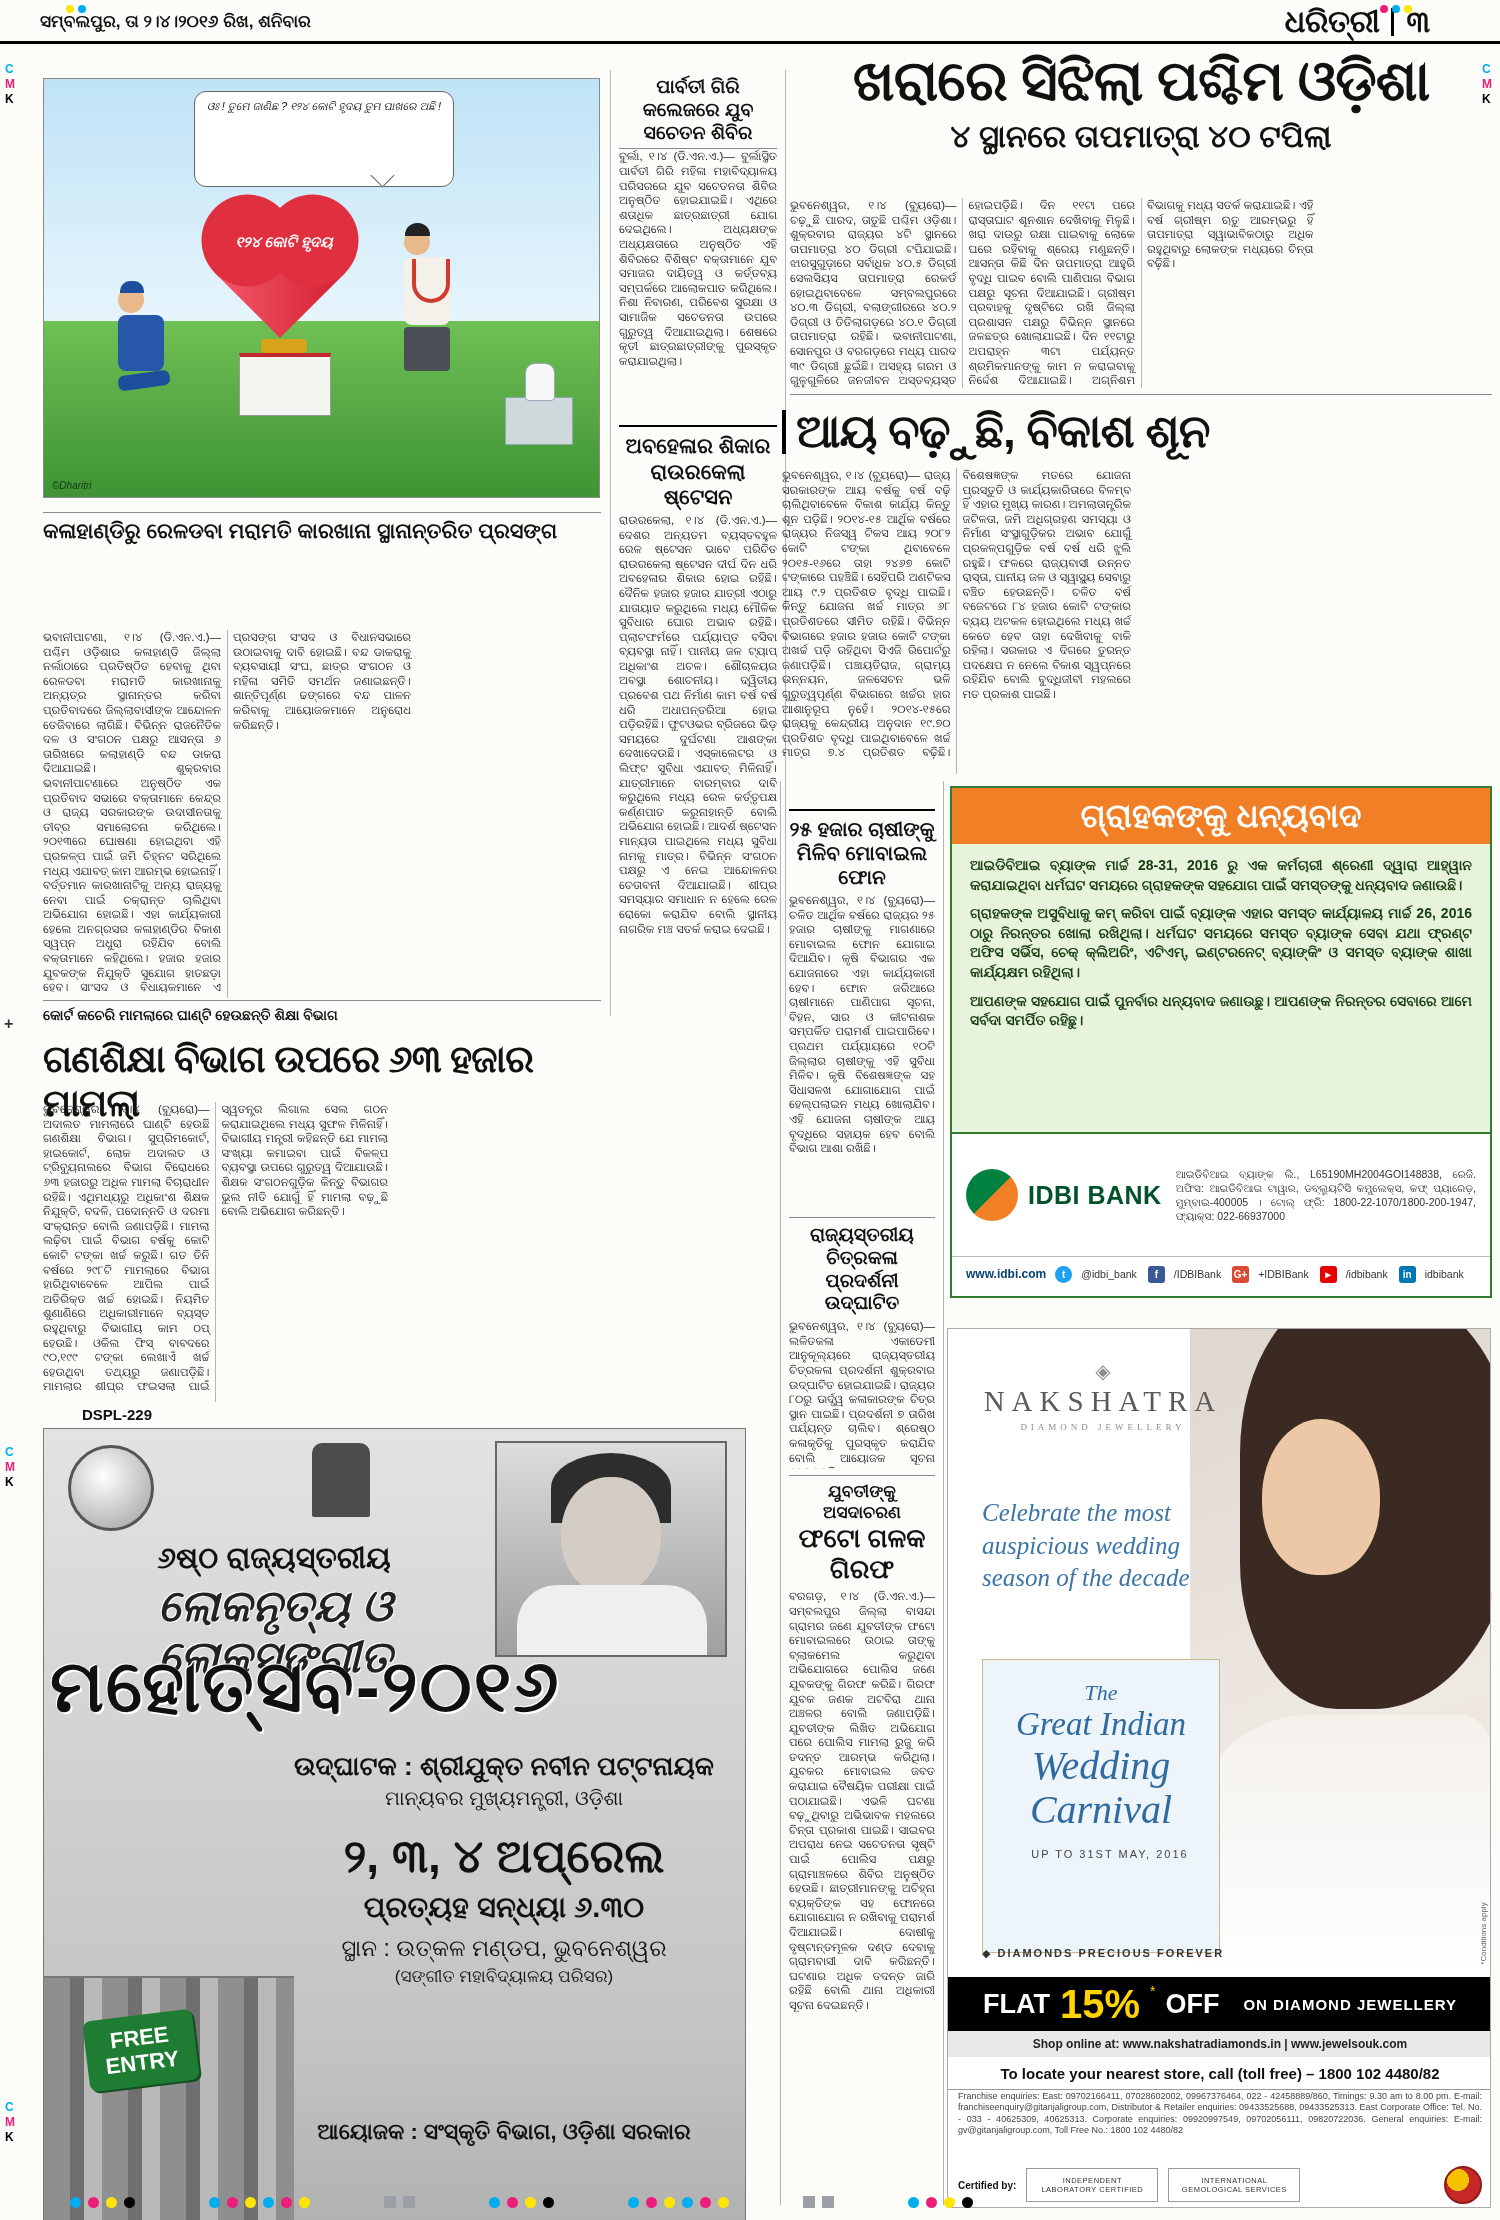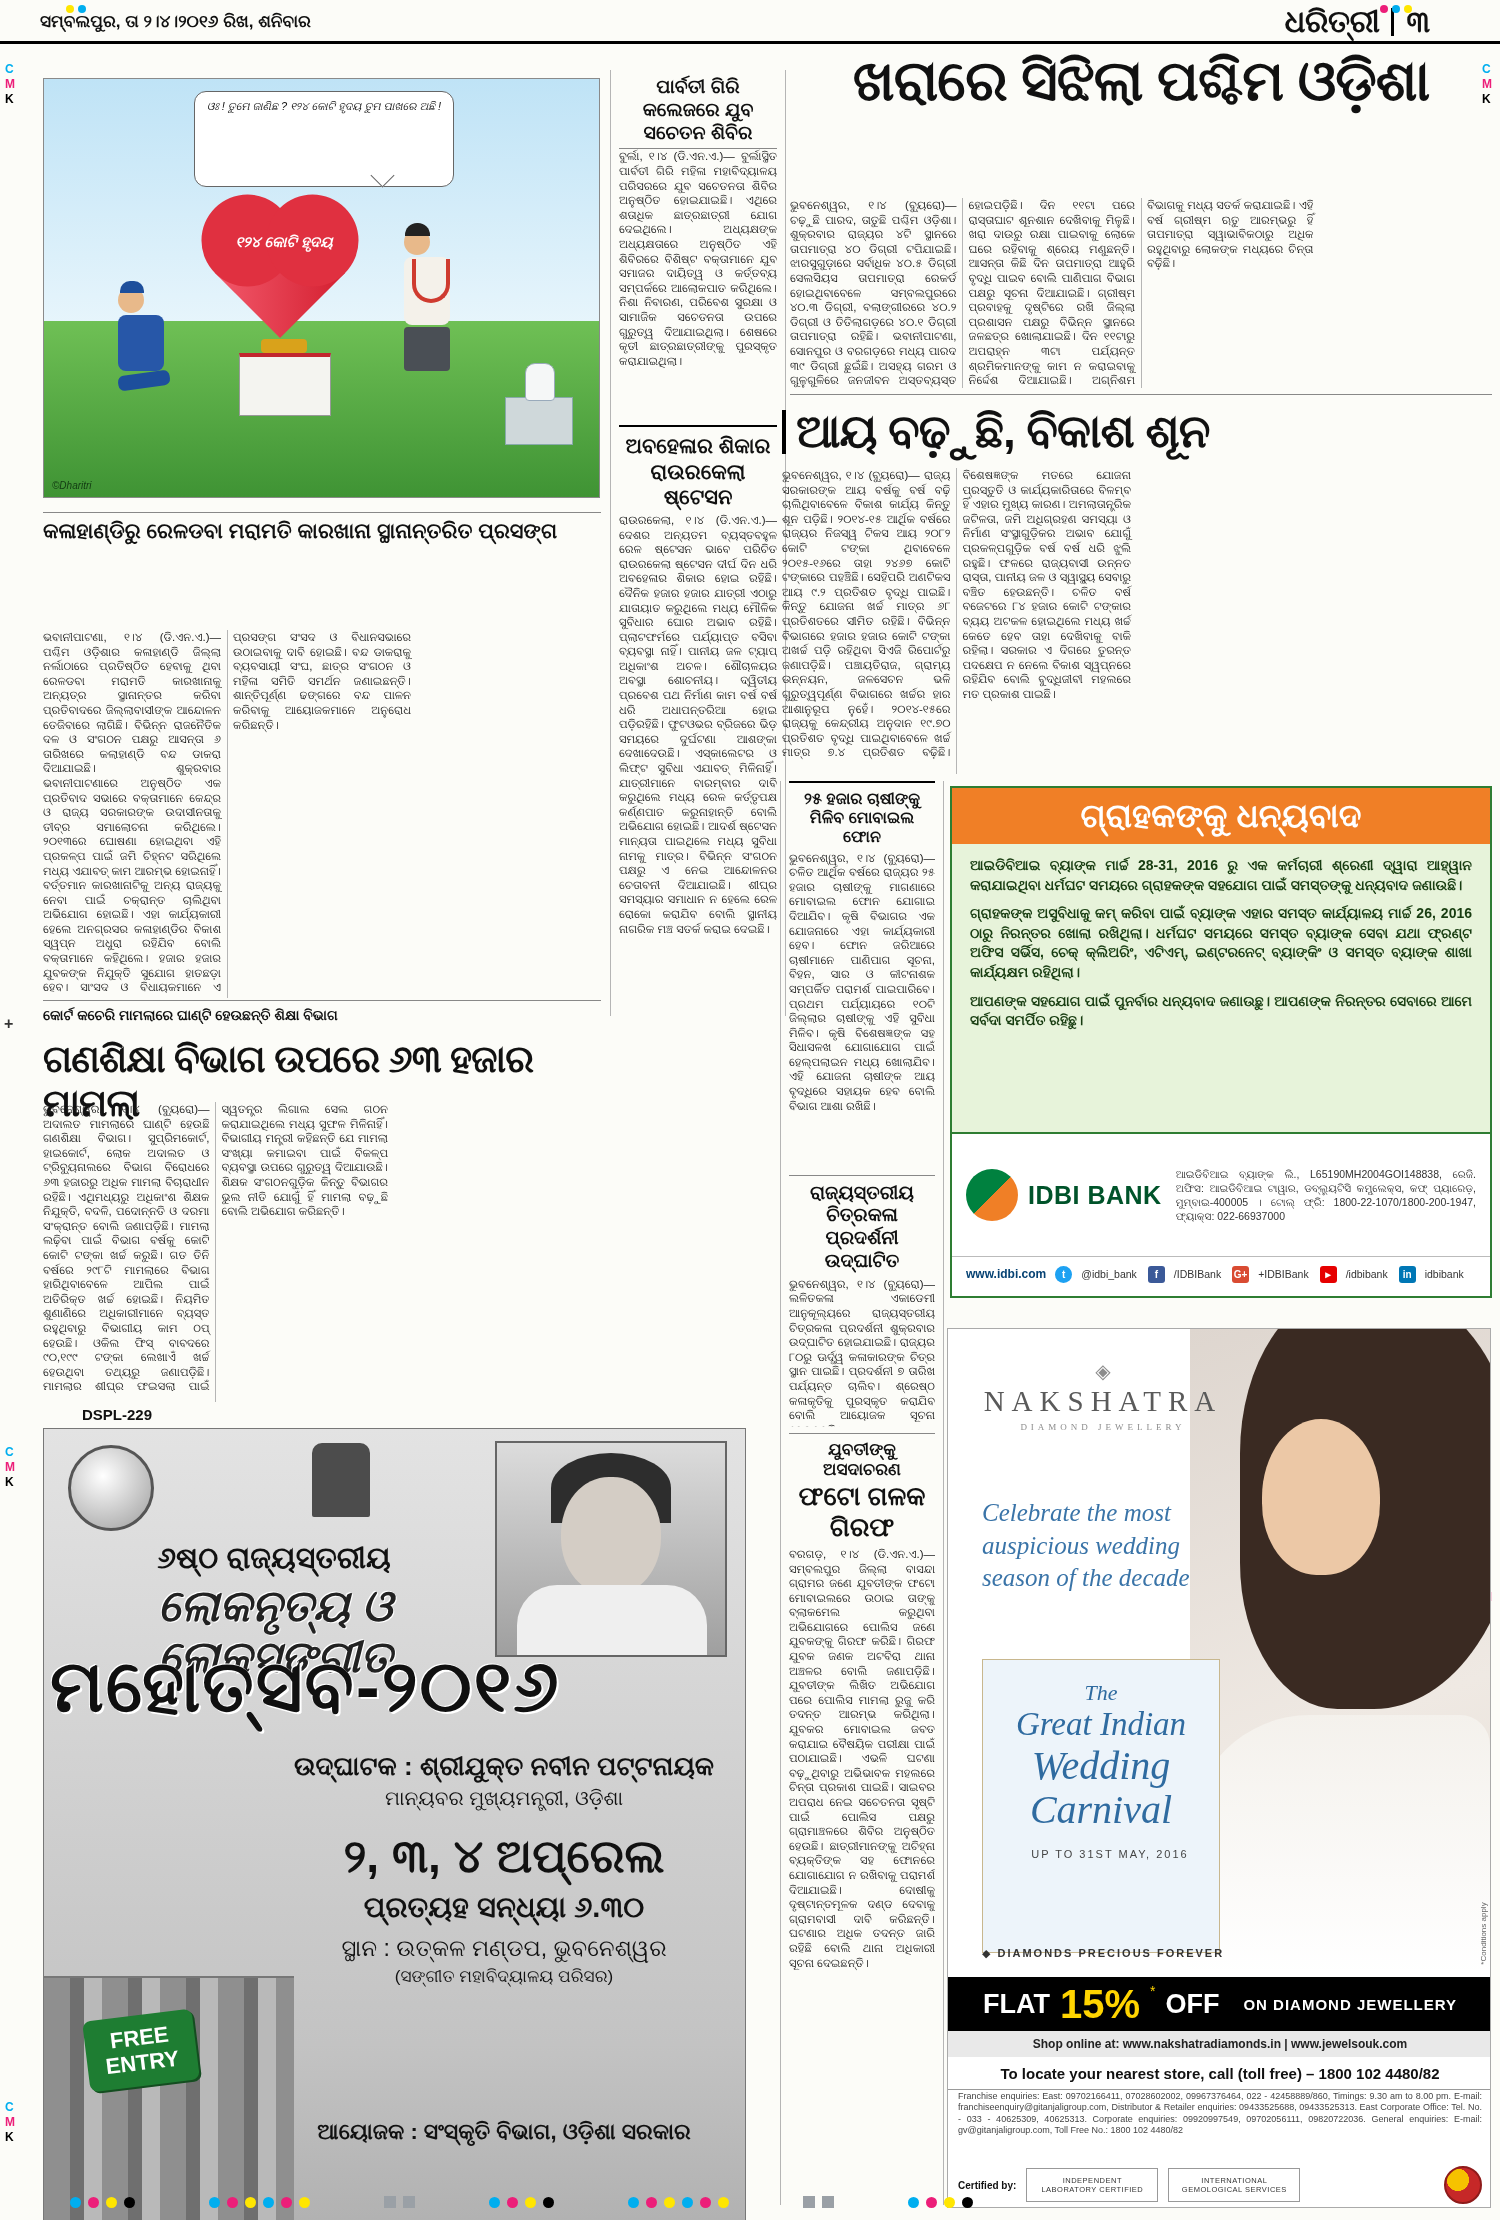--- a/index.html
+++ b/index.html
@@ -290,41 +290,42 @@
 
   <div class="abs strip" style="left:610px;top:70px;width:176px;height:946px;">
     <h3 class="sec-head" style="font-size:19px;border-bottom:1px solid #888;">ପାର୍ବତୀ ଗିରି କଲେଜରେ ଯୁବ ସଚେତନ ଶିବିର</h3>
     <div class="body-text" style="height:270px;">ବୁର୍ଲା, ୧।୪ (ଡି.ଏନ.ଏ.)— ବୁର୍ଲାସ୍ଥିତ ପାର୍ବତୀ ଗିରି ମହିଳା ମହାବିଦ୍ୟାଳୟ ପରିସରରେ ଯୁବ ସଚେତନତା ଶିବିର ଅନୁଷ୍ଠିତ ହୋଇଯାଇଛି। ଏଥିରେ ଶତାଧିକ ଛାତ୍ରଛାତ୍ରୀ ଯୋଗ ଦେଇଥିଲେ। ଅଧ୍ୟକ୍ଷଙ୍କ ଅଧ୍ୟକ୍ଷତାରେ ଅନୁଷ୍ଠିତ ଏହି ଶିବିରରେ ବିଶିଷ୍ଟ ବକ୍ତାମାନେ ଯୁବ ସମାଜର ଦାୟିତ୍ୱ ଓ କର୍ତ୍ତବ୍ୟ ସମ୍ପର୍କରେ ଆଲୋକପାତ କରିଥିଲେ। ନିଶା ନିବାରଣ, ପରିବେଶ ସୁରକ୍ଷା ଓ ସାମାଜିକ ସଚେତନତା ଉପରେ ଗୁରୁତ୍ୱ ଦିଆଯାଇଥିଲା। ଶେଷରେ କୃତୀ ଛାତ୍ରଛାତ୍ରୀଙ୍କୁ ପୁରସ୍କୃତ କରାଯାଇଥିଲା।</div>
     <h3 class="sec-head rule-top" style="font-size:21px;margin-top:6px;">ଅବହେଳାର ଶିକାର ରାଉରକେଲା ଷ୍ଟେସନ</h3>
     <div class="body-text" style="height:560px;">ରାଉରକେଲା, ୧।୪ (ଡି.ଏନ.ଏ.)— ଦେଶର ଅନ୍ୟତମ ବ୍ୟସ୍ତବହୁଳ ରେଳ ଷ୍ଟେସନ ଭାବେ ପରିଚିତ ରାଉରକେଲା ଷ୍ଟେସନ ଦୀର୍ଘ ଦିନ ଧରି ଅବହେଳାର ଶିକାର ହୋଇ ରହିଛି। ଦୈନିକ ହଜାର ହଜାର ଯାତ୍ରୀ ଏଠାରୁ ଯାତାୟାତ କରୁଥିଲେ ମଧ୍ୟ ମୌଳିକ ସୁବିଧାର ଘୋର ଅଭାବ ରହିଛି। ପ୍ଲାଟଫର୍ମରେ ପର୍ଯ୍ୟାପ୍ତ ବସିବା ବ୍ୟବସ୍ଥା ନାହିଁ। ପାନୀୟ ଜଳ ଟ୍ୟାପ୍ ଅଧିକାଂଶ ଅଚଳ। ଶୌଚାଳୟର ଅବସ୍ଥା ଶୋଚନୀୟ। ଦ୍ୱିତୀୟ ପ୍ରବେଶ ପଥ ନିର୍ମାଣ କାମ ବର୍ଷ ବର୍ଷ ଧରି ଅଧାପନ୍ତରିଆ ହୋଇ ପଡ଼ିରହିଛି। ଫୁଟଓଭର ବ୍ରିଜରେ ଭିଡ଼ ସମୟରେ ଦୁର୍ଘଟଣା ଆଶଙ୍କା ଦେଖାଦେଉଛି। ଏସ୍କାଲେଟର ଓ ଲିଫ୍ଟ ସୁବିଧା ଏଯାବତ୍ ମିଳିନାହିଁ। ଯାତ୍ରୀମାନେ ବାରମ୍ବାର ଦାବି କରୁଥିଲେ ମଧ୍ୟ ରେଳ କର୍ତ୍ତୃପକ୍ଷ କର୍ଣ୍ଣପାତ କରୁନାହାନ୍ତି ବୋଲି ଅଭିଯୋଗ ହୋଇଛି। ଆଦର୍ଶ ଷ୍ଟେସନ ମାନ୍ୟତା ପାଇଥିଲେ ମଧ୍ୟ ସୁବିଧା ନାମକୁ ମାତ୍ର। ବିଭିନ୍ନ ସଂଗଠନ ପକ୍ଷରୁ ଏ ନେଇ ଆନ୍ଦୋଳନର ଚେତାବନୀ ଦିଆଯାଇଛି। ଶୀଘ୍ର ସମସ୍ୟାର ସମାଧାନ ନ ହେଲେ ରେଳ ରୋକୋ କରାଯିବ ବୋଲି ସ୍ଥାନୀୟ ନାଗରିକ ମଞ୍ଚ ସତର୍କ କରାଇ ଦେଇଛି।</div>
   </div>
 
   <div class="abs" style="left:790px;top:52px;width:702px;">
     <h1 class="lead-h1">ଖରାରେ ସିଝିଲା ପଶ୍ଚିମ ଓଡ଼ିଶା</h1>
+    <h2 class="lead-h2">୪ ସ୍ଥାନରେ ତାପମାତ୍ରା ୪୦ ଟପିଲା</h2>
   </div>
   <div class="abs body-text cols-4" style="left:790px;top:198px;width:702px;height:190px;">ଭୁବନେଶ୍ୱର, ୧।୪ (ବ୍ୟୁରୋ)— ଚଢ଼ୁଛି ପାରଦ, ତାତୁଛି ପଶ୍ଚିମ ଓଡ଼ିଶା। ଶୁକ୍ରବାର ରାଜ୍ୟର ୪ଟି ସ୍ଥାନରେ ତାପମାତ୍ରା ୪୦ ଡିଗ୍ରୀ ଟପିଯାଇଛି। ଝାରସୁଗୁଡ଼ାରେ ସର୍ବାଧିକ ୪୦.୫ ଡିଗ୍ରୀ ସେଲସିୟସ ତାପମାତ୍ରା ରେକର୍ଡ ହୋଇଥିବାବେଳେ ସମ୍ବଲପୁରରେ ୪୦.୩ ଡିଗ୍ରୀ, ବଲାଙ୍ଗୀରରେ ୪୦.୨ ଡିଗ୍ରୀ ଓ ତିତିଲାଗଡ଼ରେ ୪୦.୧ ଡିଗ୍ରୀ ତାପମାତ୍ରା ରହିଛି। ଭବାନୀପାଟଣା, ସୋନପୁର ଓ ବରଗଡ଼ରେ ମଧ୍ୟ ପାରଦ ୩୯ ଡିଗ୍ରୀ ଛୁଇଁଛି। ଅସହ୍ୟ ଗରମ ଓ ଗୁଳୁଗୁଳିରେ ଜନଜୀବନ ଅସ୍ତବ୍ୟସ୍ତ ହୋଇପଡ଼ିଛି। ଦିନ ୧୧ଟା ପରେ ରାସ୍ତାଘାଟ ଶୂନଶାନ ଦେଖିବାକୁ ମିଳୁଛି। ଖରା ଦାଉରୁ ରକ୍ଷା ପାଇବାକୁ ଲୋକେ ଘରେ ରହିବାକୁ ଶ୍ରେୟ ମଣୁଛନ୍ତି। ଆସନ୍ତା କିଛି ଦିନ ତାପମାତ୍ରା ଆହୁରି ବୃଦ୍ଧି ପାଇବ ବୋଲି ପାଣିପାଗ ବିଭାଗ ପକ୍ଷରୁ ସୂଚନା ଦିଆଯାଇଛି। ଗ୍ରୀଷ୍ମ ପ୍ରବାହକୁ ଦୃଷ୍ଟିରେ ରଖି ଜିଲ୍ଲା ପ୍ରଶାସନ ପକ୍ଷରୁ ବିଭିନ୍ନ ସ୍ଥାନରେ ଜଳଛତ୍ର ଖୋଲାଯାଇଛି। ଦିନ ୧୧ଟାରୁ ଅପରାହ୍ନ ୩ଟା ପର୍ଯ୍ୟନ୍ତ ଶ୍ରମିକମାନଙ୍କୁ କାମ ନ କରାଇବାକୁ ନିର୍ଦ୍ଦେଶ ଦିଆଯାଇଛି। ଅଗ୍ନିଶମ ବିଭାଗକୁ ମଧ୍ୟ ସତର୍କ କରାଯାଇଛି। ଏହି ବର୍ଷ ଗ୍ରୀଷ୍ମ ଋତୁ ଆରମ୍ଭରୁ ହିଁ ତାପମାତ୍ରା ସ୍ୱାଭାବିକଠାରୁ ଅଧିକ ରହୁଥିବାରୁ ଲୋକଙ୍କ ମଧ୍ୟରେ ଚିନ୍ତା ବଢ଼ିଛି।</div>
   <div class="abs hline" style="left:790px;top:394px;width:702px;"></div>
 
   <div class="abs income-head" style="left:782px;top:404px;width:710px;">
     <span class="income-bar"></span>
     <h1 class="income-h1">ଆୟ ବଢ଼ୁଛି, ବିକାଶ ଶୂନ</h1>
   </div>
   <div class="abs body-text cols-4" style="left:782px;top:468px;width:710px;height:306px;">ଭୁବନେଶ୍ୱର, ୧।୪ (ବ୍ୟୁରୋ)— ରାଜ୍ୟ ସରକାରଙ୍କ ଆୟ ବର୍ଷକୁ ବର୍ଷ ବଢ଼ି ଚାଲିଥିବାବେଳେ ବିକାଶ କାର୍ଯ୍ୟ କିନ୍ତୁ ଶୂନ ପଡ଼ିଛି। ୨୦୧୪-୧୫ ଆର୍ଥିକ ବର୍ଷରେ ରାଜ୍ୟର ନିଜସ୍ୱ ଟିକସ ଆୟ ୨୦୮୨ କୋଟି ଟଙ୍କା ଥିବାବେଳେ ୨୦୧୫-୧୬ରେ ତାହା ୨୪୬୭ କୋଟି ଟଙ୍କାରେ ପହଞ୍ଚିଛି। ସେହିପରି ଅଣଟିକସ ଆୟ ୯.୨ ପ୍ରତିଶତ ବୃଦ୍ଧି ପାଇଛି। କିନ୍ତୁ ଯୋଜନା ଖର୍ଚ୍ଚ ମାତ୍ର ୬୮ ପ୍ରତିଶତରେ ସୀମିତ ରହିଛି। ବିଭିନ୍ନ ବିଭାଗରେ ହଜାର ହଜାର କୋଟି ଟଙ୍କା ଅଖର୍ଚ୍ଚ ପଡ଼ି ରହିଥିବା ସିଏଜି ରିପୋର୍ଟରୁ ଜଣାପଡ଼ିଛି। ପଞ୍ଚାୟତିରାଜ, ଗ୍ରାମ୍ୟ ଉନ୍ନୟନ, ଜଳସେଚନ ଭଳି ଗୁରୁତ୍ୱପୂର୍ଣ୍ଣ ବିଭାଗରେ ଖର୍ଚ୍ଚର ହାର ଆଶାନୁରୂପ ନୁହେଁ। ୨୦୧୪-୧୫ରେ ରାଜ୍ୟକୁ କେନ୍ଦ୍ରୀୟ ଅନୁଦାନ ୧୯.୭୦ ପ୍ରତିଶତ ବୃଦ୍ଧି ପାଇଥିବାବେଳେ ଖର୍ଚ୍ଚ ମାତ୍ର ୭.୪ ପ୍ରତିଶତ ବଢ଼ିଛି। ବିଶେଷଜ୍ଞଙ୍କ ମତରେ ଯୋଜନା ପ୍ରସ୍ତୁତି ଓ କାର୍ଯ୍ୟକାରିତାରେ ବିଳମ୍ବ ହିଁ ଏହାର ମୁଖ୍ୟ କାରଣ। ଅମଲାତାନ୍ତ୍ରିକ ଜଟିଳତା, ଜମି ଅଧିଗ୍ରହଣ ସମସ୍ୟା ଓ ନିର୍ମାଣ ସଂସ୍ଥାଗୁଡ଼ିକର ଅଭାବ ଯୋଗୁଁ ପ୍ରକଳ୍ପଗୁଡ଼ିକ ବର୍ଷ ବର୍ଷ ଧରି ଝୁଲି ରହୁଛି। ଫଳରେ ରାଜ୍ୟବାସୀ ଉନ୍ନତ ରାସ୍ତା, ପାନୀୟ ଜଳ ଓ ସ୍ୱାସ୍ଥ୍ୟ ସେବାରୁ ବଞ୍ଚିତ ହେଉଛନ୍ତି। ଚଳିତ ବର୍ଷ ବଜେଟରେ ୮୪ ହଜାର କୋଟି ଟଙ୍କାର ବ୍ୟୟ ଅଟକଳ ହୋଇଥିଲେ ମଧ୍ୟ ଖର୍ଚ୍ଚ କେତେ ହେବ ତାହା ଦେଖିବାକୁ ବାକି ରହିଲା। ସରକାର ଏ ଦିଗରେ ତୁରନ୍ତ ପଦକ୍ଷେପ ନ ନେଲେ ବିକାଶ ସ୍ୱପ୍ନରେ ରହିଯିବ ବୋଲି ବୁଦ୍ଧିଜୀବୀ ମହଲରେ ମତ ପ୍ରକାଶ ପାଇଛି।</div>
 
   <div class="abs hline" style="left:43px;top:512px;width:558px;"></div>
   <div class="abs kicker" style="left:43px;top:519px;width:558px;font-size:21px;">କଳାହାଣ୍ଡିରୁ ରେଳଡବା ମରାମତି କାରଖାନା ସ୍ଥାନାନ୍ତରିତ ପ୍ରସଙ୍ଗ</div>
   <div class="abs body-text cols-3" style="left:43px;top:630px;width:558px;height:368px;">ଭବାନୀପାଟଣା, ୧।୪ (ଡି.ଏନ.ଏ.)— ପଶ୍ଚିମ ଓଡ଼ିଶାର କଳାହାଣ୍ଡି ଜିଲ୍ଲା ନର୍ଲାଠାରେ ପ୍ରତିଷ୍ଠିତ ହେବାକୁ ଥିବା ରେଳଡବା ମରାମତି କାରଖାନାକୁ ଅନ୍ୟତ୍ର ସ୍ଥାନାନ୍ତର କରିବା ପ୍ରତିବାଦରେ ଜିଲ୍ଲାବାସୀଙ୍କ ଆନ୍ଦୋଳନ ତେଜିବାରେ ଲାଗିଛି। ବିଭିନ୍ନ ରାଜନୈତିକ ଦଳ ଓ ସଂଗଠନ ପକ୍ଷରୁ ଆସନ୍ତା ୬ ତାରିଖରେ କଲାହାଣ୍ଡି ବନ୍ଦ ଡାକରା ଦିଆଯାଇଛି। ଶୁକ୍ରବାର ଭବାନୀପାଟଣାରେ ଅନୁଷ୍ଠିତ ଏକ ପ୍ରତିବାଦ ସଭାରେ ବକ୍ତାମାନେ କେନ୍ଦ୍ର ଓ ରାଜ୍ୟ ସରକାରଙ୍କ ଉଦାସୀନତାକୁ ତୀବ୍ର ସମାଲୋଚନା କରିଥିଲେ। ୨୦୧୩ରେ ଘୋଷଣା ହୋଇଥିବା ଏହି ପ୍ରକଳ୍ପ ପାଇଁ ଜମି ଚିହ୍ନଟ ସରିଥିଲେ ମଧ୍ୟ ଏଯାବତ୍ କାମ ଆରମ୍ଭ ହୋଇନାହିଁ। ବର୍ତ୍ତମାନ କାରଖାନାଟିକୁ ଅନ୍ୟ ରାଜ୍ୟକୁ ନେବା ପାଇଁ ଚକ୍ରାନ୍ତ ଚାଲିଥିବା ଅଭିଯୋଗ ହୋଇଛି। ଏହା କାର୍ଯ୍ୟକାରୀ ହେଲେ ଅନଗ୍ରସର କଳାହାଣ୍ଡିର ବିକାଶ ସ୍ୱପ୍ନ ଅଧୁରା ରହିଯିବ ବୋଲି ବକ୍ତାମାନେ କହିଥିଲେ। ହଜାର ହଜାର ଯୁବକଙ୍କ ନିଯୁକ୍ତି ସୁଯୋଗ ହାତଛଡ଼ା ହେବ। ସାଂସଦ ଓ ବିଧାୟକମାନେ ଏ ପ୍ରସଙ୍ଗ ସଂସଦ ଓ ବିଧାନସଭାରେ ଉଠାଇବାକୁ ଦାବି ହୋଇଛି। ବନ୍ଦ ଡାକରାକୁ ବ୍ୟବସାୟୀ ସଂଘ, ଛାତ୍ର ସଂଗଠନ ଓ ମହିଳା ସମିତି ସମର୍ଥନ ଜଣାଇଛନ୍ତି। ଶାନ୍ତିପୂର୍ଣ୍ଣ ଢଙ୍ଗରେ ବନ୍ଦ ପାଳନ କରିବାକୁ ଆୟୋଜକମାନେ ଅନୁରୋଧ କରିଛନ୍ତି।</div>
 
   <div class="abs hline" style="left:43px;top:1000px;width:558px;"></div>
   <div class="abs kicker" style="left:43px;top:1007px;width:558px;font-size:14px;">କୋର୍ଟ କଚେରି ମାମଲାରେ ଘାଣ୍ଟି ହେଉଛନ୍ତି ଶିକ୍ଷା ବିଭାଗ</div>
   <h1 class="abs" style="left:43px;top:1038px;width:558px;font-size:38px;letter-spacing:-1px;">ଗଣଶିକ୍ଷା ବିଭାଗ ଉପରେ ୬୩ ହଜାର ମାମଲା</h1>
   <div class="abs body-text cols-4" style="left:43px;top:1102px;width:702px;height:300px;">ଭୁବନେଶ୍ୱର, ୧।୪ (ବ୍ୟୁରୋ)— ଅଦାଲତ ମାମଲାରେ ଘାଣ୍ଟି ହେଉଛି ଗଣଶିକ୍ଷା ବିଭାଗ। ସୁପ୍ରିମକୋର୍ଟ, ହାଇକୋର୍ଟ, ଲୋକ ଅଦାଲତ ଓ ଟ୍ରିବ୍ୟୁନାଲରେ ବିଭାଗ ବିରୋଧରେ ୬୩ ହଜାରରୁ ଅଧିକ ମାମଲା ବିଚାରାଧୀନ ରହିଛି। ଏଥିମଧ୍ୟରୁ ଅଧିକାଂଶ ଶିକ୍ଷକ ନିଯୁକ୍ତି, ବଦଳି, ପଦୋନ୍ନତି ଓ ଦରମା ସଂକ୍ରାନ୍ତ ବୋଲି ଜଣାପଡ଼ିଛି। ମାମଲା ଲଢ଼ିବା ପାଇଁ ବିଭାଗ ବର୍ଷକୁ କୋଟି କୋଟି ଟଙ୍କା ଖର୍ଚ୍ଚ କରୁଛି। ଗତ ତିନି ବର୍ଷରେ ୨୯୮ଟି ମାମଲାରେ ବିଭାଗ ହାରିଥିବାବେଳେ ଆପିଲ ପାଇଁ ଅତିରିକ୍ତ ଖର୍ଚ୍ଚ ହୋଇଛି। ନିୟମିତ ଶୁଣାଣିରେ ଅଧିକାରୀମାନେ ବ୍ୟସ୍ତ ରହୁଥିବାରୁ ବିଭାଗୀୟ କାମ ଠପ୍ ହେଉଛି। ଓକିଲ ଫିସ୍ ବାବଦରେ ୯୦,୧୯୯ ଟଙ୍କା ଲେଖାଏଁ ଖର୍ଚ୍ଚ ହେଉଥିବା ତଥ୍ୟରୁ ଜଣାପଡ଼ିଛି। ମାମଲାର ଶୀଘ୍ର ଫଇସଲା ପାଇଁ ସ୍ୱତନ୍ତ୍ର ଲିଗାଲ ସେଲ ଗଠନ କରାଯାଇଥିଲେ ମଧ୍ୟ ସୁଫଳ ମିଳିନାହିଁ। ବିଭାଗୀୟ ମନ୍ତ୍ରୀ କହିଛନ୍ତି ଯେ ମାମଲା ସଂଖ୍ୟା କମାଇବା ପାଇଁ ବିକଳ୍ପ ବ୍ୟବସ୍ଥା ଉପରେ ଗୁରୁତ୍ୱ ଦିଆଯାଉଛି। ଶିକ୍ଷକ ସଂଗଠନଗୁଡ଼ିକ କିନ୍ତୁ ବିଭାଗର ଭୁଲ ନୀତି ଯୋଗୁଁ ହିଁ ମାମଲା ବଢ଼ୁଛି ବୋଲି ଅଭିଯୋଗ କରିଛନ୍ତି।</div>
 
   <div class="abs strip" style="left:780px;top:781px;width:164px;height:1424px;">
-    <h3 class="sec-head rule-top" style="font-size:16px;">୨୫ ହଜାର ଚାଷ‌ୀଙ୍କୁ ମିଳିବ ମୋବାଇଲ ଫୋନ</h3>
+    <h3 class="sec-head rule-top" style="font-size:20px;margin-top:28px;">୨୫ ହଜାର ଚାଷ‌ୀଙ୍କୁ ମିଳିବ ମୋବାଇଲ ଫୋନ</h3>
     <div class="body-text" style="height:318px;">ଭୁବନେଶ୍ୱର, ୧।୪ (ବ୍ୟୁରୋ)— ଚଳିତ ଆର୍ଥିକ ବର୍ଷରେ ରାଜ୍ୟର ୨୫ ହଜାର ଚାଷୀଙ୍କୁ ମାଗଣାରେ ମୋବାଇଲ ଫୋନ ଯୋଗାଇ ଦିଆଯିବ। କୃଷି ବିଭାଗର ଏକ ଯୋଜନାରେ ଏହା କାର୍ଯ୍ୟକାରୀ ହେବ। ଫୋନ ଜରିଆରେ ଚାଷୀମାନେ ପାଣିପାଗ ସୂଚନା, ବିହନ, ସାର ଓ କୀଟନାଶକ ସମ୍ପର୍କିତ ପରାମର୍ଶ ପାଇପାରିବେ। ପ୍ରଥମ ପର୍ଯ୍ୟାୟରେ ୧୦ଟି ଜିଲ୍ଲାର ଚାଷୀଙ୍କୁ ଏହି ସୁବିଧା ମିଳିବ। କୃଷି ବିଶେଷଜ୍ଞଙ୍କ ସହ ସିଧାସଳଖ ଯୋଗାଯୋଗ ପାଇଁ ହେଲ୍ପଲାଇନ ମଧ୍ୟ ଖୋଲାଯିବ। ଏହି ଯୋଜନା ଚାଷୀଙ୍କ ଆୟ ବୃଦ୍ଧିରେ ସହାୟକ ହେବ ବୋଲି ବିଭାଗ ଆଶା ରଖିଛି।</div>
     <h3 class="sec-head rule-thin" style="font-size:19px;margin-top:6px;">ରାଜ୍ୟସ୍ତରୀୟ ଚିତ୍ରକଳା ପ୍ରଦର୍ଶନୀ ଉଦ୍‌ଘାଟିତ</h3>
     <div class="body-text" style="height:150px;">ଭୁବନେଶ୍ୱର, ୧।୪ (ବ୍ୟୁରୋ)— ଲଳିତକଳା ଏକାଡେମୀ ଆନୁକୂଲ୍ୟରେ ରାଜ୍ୟସ୍ତରୀୟ ଚିତ୍ରକଳା ପ୍ରଦର୍ଶନୀ ଶୁକ୍ରବାର ଉଦ୍‌ଘାଟିତ ହୋଇଯାଇଛି। ରାଜ୍ୟର ୮୦ରୁ ଊର୍ଦ୍ଧ୍ୱ କଳାକାରଙ୍କ ଚିତ୍ର ସ୍ଥାନ ପାଇଛି। ପ୍ରଦର୍ଶନୀ ୭ ତାରିଖ ପର୍ଯ୍ୟନ୍ତ ଚାଲିବ। ଶ୍ରେଷ୍ଠ କଳାକୃତିକୁ ପୁରସ୍କୃତ କରାଯିବ ବୋଲି ଆୟୋଜକ ସୂଚନା ଦେଇଛନ୍ତି।</div>
     <div class="sec-head rule-thin kicker" style="font-size:17px;margin-top:6px;padding-bottom:0;">ଯୁବତୀଙ୍କୁ ଅସଦାଚରଣ</div>
     <h3 class="sec-head" style="font-size:26px;padding-top:0;">ଫଟୋ ଗଳକ ଗିରଫ</h3>
     <div class="body-text" style="height:700px;">ବରଗଡ଼, ୧।୪ (ଡି.ଏନ.ଏ.)— ସମ୍ବଲପୁର ଜିଲ୍ଲା ବାସନ୍ଦା ଗ୍ରାମର ଜଣେ ଯୁବତୀଙ୍କ ଫଟୋ ମୋବାଇଲରେ ଉଠାଇ ତାଙ୍କୁ ବ୍ଲାକମେଲ କରୁଥିବା ଅଭିଯୋଗରେ ପୋଲିସ ଜଣେ ଯୁବକଙ୍କୁ ଗିରଫ କରିଛି। ଗିରଫ ଯୁବକ ଜଣକ ଅଟବିରା ଥାନା ଅଞ୍ଚଳର ବୋଲି ଜଣାପଡ଼ିଛି। ଯୁବତୀଙ୍କ ଲିଖିତ ଅଭିଯୋଗ ପରେ ପୋଲିସ ମାମଲା ରୁଜୁ କରି ତଦନ୍ତ ଆରମ୍ଭ କରିଥିଲା। ଯୁବକର ମୋବାଇଲ ଜବତ କରାଯାଇ ବୈଷୟିକ ପରୀକ୍ଷା ପାଇଁ ପଠାଯାଇଛି। ଏଭଳି ଘଟଣା ବଢ଼ୁଥିବାରୁ ଅଭିଭାବକ ମହଲରେ ଚିନ୍ତା ପ୍ରକାଶ ପାଇଛି। ସାଇବର ଅପରାଧ ନେଇ ସଚେତନତା ସୃଷ୍ଟି ପାଇଁ ପୋଲିସ ପକ୍ଷରୁ ଗ୍ରାମାଞ୍ଚଳରେ ଶିବିର ଅନୁଷ୍ଠିତ ହେଉଛି। ଛାତ୍ରୀମାନଙ୍କୁ ଅଚିହ୍ନା ବ୍ୟକ୍ତିଙ୍କ ସହ ଫୋନରେ ଯୋଗାଯୋଗ ନ ରଖିବାକୁ ପରାମର୍ଶ ଦିଆଯାଇଛି। ଦୋଷୀକୁ ଦୃଷ୍ଟାନ୍ତମୂଳକ ଦଣ୍ଡ ଦେବାକୁ ଗ୍ରାମବାସୀ ଦାବି କରିଛନ୍ତି। ଘଟଣାର ଅଧିକ ତଦନ୍ତ ଜାରି ରହିଛି ବୋଲି ଥାନା ଅଧିକାରୀ ସୂଚନା ଦେଇଛନ୍ତି।</div>
   </div>
 
   <div class="abs idbi">
     <div class="idbi-head">ଗ୍ରାହକଙ୍କୁ ଧନ୍ୟବାଦ</div>

